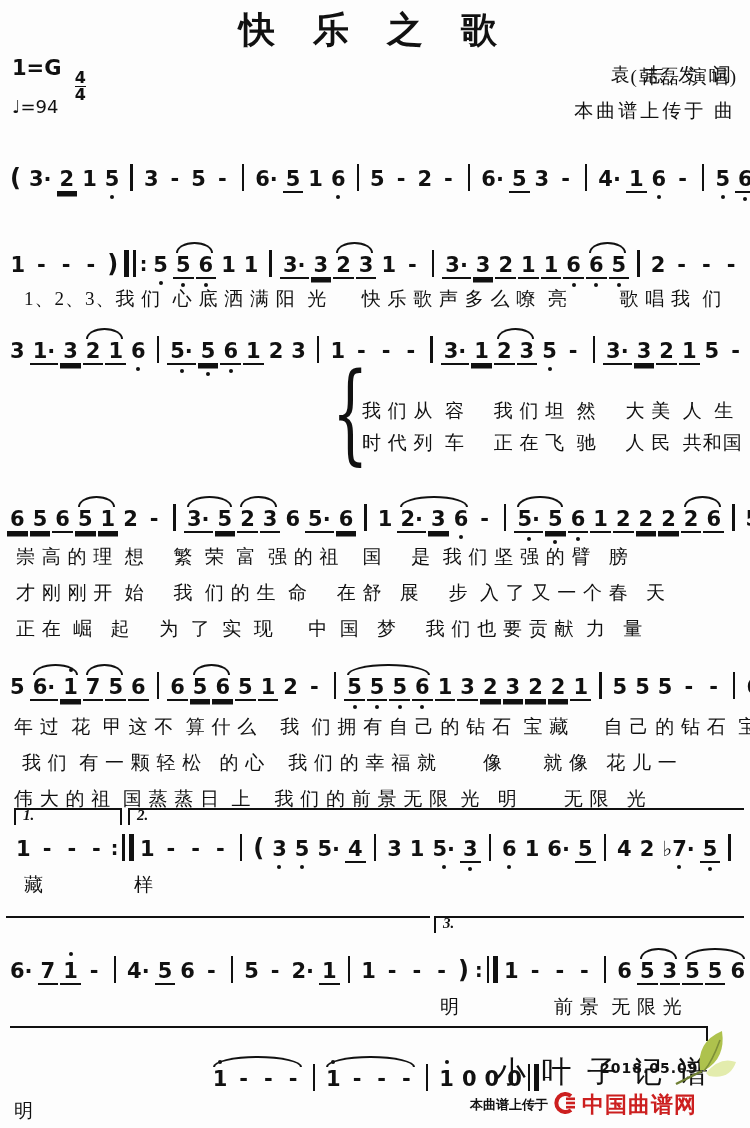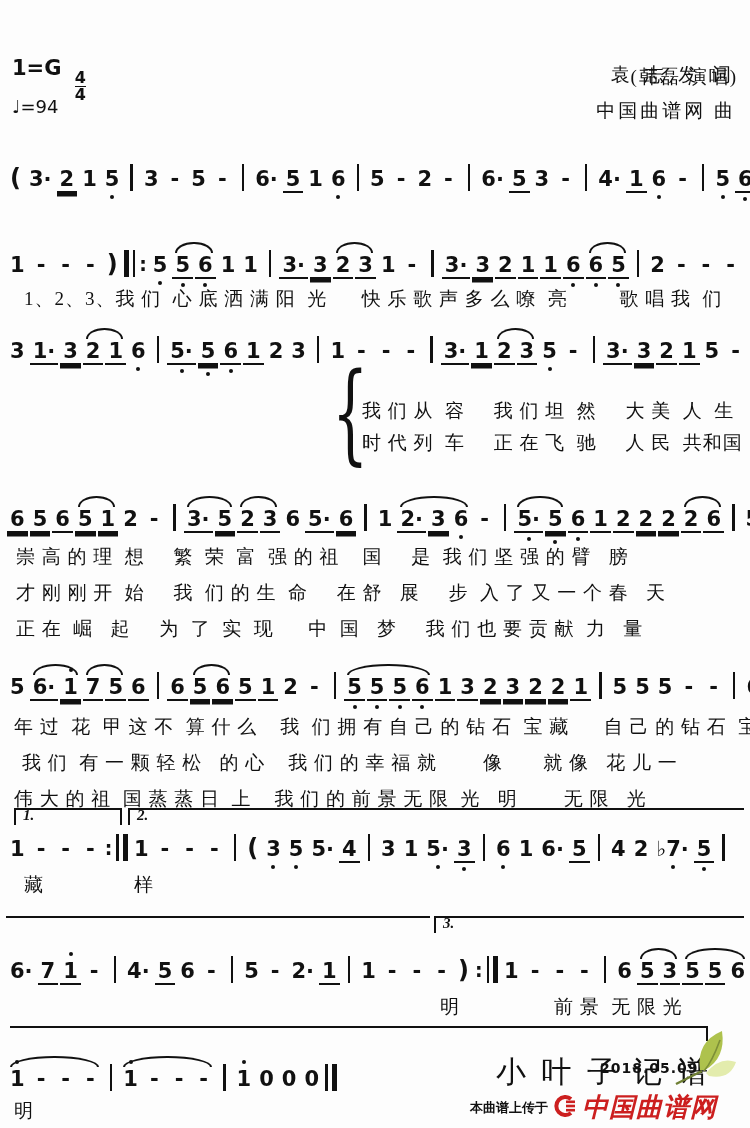--- a/index.html
+++ b/index.html
@@ -13,21 +13,21 @@
   .keybox{position:absolute;top:56px;left:12px;font-size:21px;font-weight:bold;}
   .frac{display:inline-flex;flex-direction:column;text-align:center;font-size:16px;line-height:1.0;
         vertical-align:-8px;margin-left:6px;font-weight:bold;}
   .frac span+span{border-top:1.5px solid #111;}
   .tempo{position:absolute;top:96px;left:12px;font-size:18px;font-weight:normal;}
   .credit{position:absolute;right:14px;text-align:right;font-size:19px;
           font-family:"Liberation Serif",serif;letter-spacing:5px;}
   .credit.lyr{top:62px;text-align:center;} .credit.cmp{top:98px;letter-spacing:3px;}
   
   .system{position:absolute;left:6px;right:6px;}
-  .notes{white-space:nowrap;padding-top:16px;}
+  .notes{white-space:nowrap;padding-top:16px;text-align:center;}
   .tk{display:inline-block;position:relative;font-size:21px;font-weight:bold;
       padding:0 3px;margin:0 1px;line-height:1.15;}
   .tk.dash{padding:0 7px;}
   .tk.paren{font-size:24px;}
   .tk.u1{border-bottom:2.5px solid #111;}
   .tk.u2{border-bottom:2.5px solid #111;box-shadow:0 3.5px 0 #111;}
   .tk.lo::after{content:"";position:absolute;left:50%;transform:translateX(-50%);
       bottom:-8px;width:4px;height:4px;border-radius:50%;background:#111;}
   .tk.u1.lo::after{bottom:-10px;} .tk.u2.lo::after{bottom:-13px;}
   .tk.hi::before{content:"";position:absolute;left:50%;transform:translateX(-50%);
@@ -51,39 +51,40 @@
           font-family:"Liberation Serif",serif;}
   .contline{position:absolute;border-top:2.5px solid #111;height:13px;}
   .contline.rhook{border-right:2.5px solid #111;}
   
   .transcriber{position:absolute;top:1052px;left:496px;font-size:30px;white-space:pre;
       font-family:"Liberation Serif",serif;letter-spacing:4px;}
   .tdate{position:absolute;top:1060px;left:600px;font-size:14px;font-weight:bold;letter-spacing:1px;}
   .leaf{position:absolute;top:1026px;left:660px;}
   .uploadrow{position:absolute;top:1090px;left:470px;display:flex;align-items:center;gap:6px;}
   .uploadtxt{font-size:13px;font-weight:bold;font-family:"Liberation Sans",sans-serif;}
-  .sitename{font-size:26px;font-weight:bold;color:#cc1f1f;font-style:italic;
+  .sitename{font-size:22px;font-weight:bold;color:#cc1f1f;
             font-family:"Liberation Sans",sans-serif;letter-spacing:1px;}
 </style>
 </head>
 <body>
 
 <div class="page">
 
+  <div class="title">快 乐 之 歌</div>
   <div class="subtitle">(韩磊 演唱)</div>
   <div class="keybox">
     <span>1=G</span>
     <span class="frac">
       <span>4</span>
       <span>4</span>
     </span>
   </div>
   <div class="tempo">♩=94</div>
   <div class="credit lyr">袁 志 发 词</div>
-  <div class="credit cmp">中国曲谱网 曲</div>
+  <div class="credit cmp">本曲谱上传于 曲</div>
 
   <div class="system" style="top:148px">
     <div class="notes"><span class="tk paren">(</span><span class="tk">3·</span><span class="tk u2">2</span><span class="tk">1</span><span class="tk lo">5</span><span class="bar"></span><span class="tk">3</span><span class="tk dash">-</span><span class="tk">5</span><span class="tk dash">-</span><span class="bar"></span><span class="tk">6·</span><span class="tk u1">5</span><span class="tk">1</span><span class="tk lo">6</span><span class="bar"></span><span class="tk">5</span><span class="tk dash">-</span><span class="tk">2</span><span class="tk dash">-</span><span class="bar"></span><span class="tk">6·</span><span class="tk u1">5</span><span class="tk">3</span><span class="tk dash">-</span><span class="bar"></span><span class="tk">4·</span><span class="tk u1">1</span><span class="tk lo">6</span><span class="tk dash">-</span><span class="bar"></span><span class="tk lo">5</span><span class="tk u1 lo">6</span></div>
   </div>
 
   <div class="system" style="top:234px">
     <div class="notes"><span class="tk">1</span><span class="tk dash">-</span><span class="tk dash">-</span><span class="tk dash">-</span><span class="tk paren">)</span><span class="bseq"><span class="bar thick"></span><span class="bar"></span><span class="rdots">:</span></span><span class="tk lo">5</span><span class="slur"><span class="tk u1 lo">5</span><span class="tk u1 lo">6</span></span><span class="tk">1</span><span class="tk">1</span><span class="bar"></span><span class="tk u1">3·</span><span class="tk u2">3</span><span class="slur"><span class="tk u1">2</span><span class="tk u1">3</span></span><span class="tk">1</span><span class="tk dash">-</span><span class="bar"></span><span class="tk u1">3·</span><span class="tk u2">3</span><span class="tk u1">2</span><span class="tk u1">1</span><span class="tk u1">1</span><span class="tk u1 lo">6</span><span class="slur"><span class="tk u1 lo">6</span><span class="tk u1 lo">5</span></span><span class="bar"></span><span class="tk">2</span><span class="tk dash">-</span><span class="tk dash">-</span><span class="tk dash">-</span></div>
     <div class="lyric" style="top:52px;left:18px">1、2、3、我 们  心 底 洒 满 阳  光      快 乐 歌 声 多 么 嘹  亮         歌 唱 我  们</div>
   </div>
 

